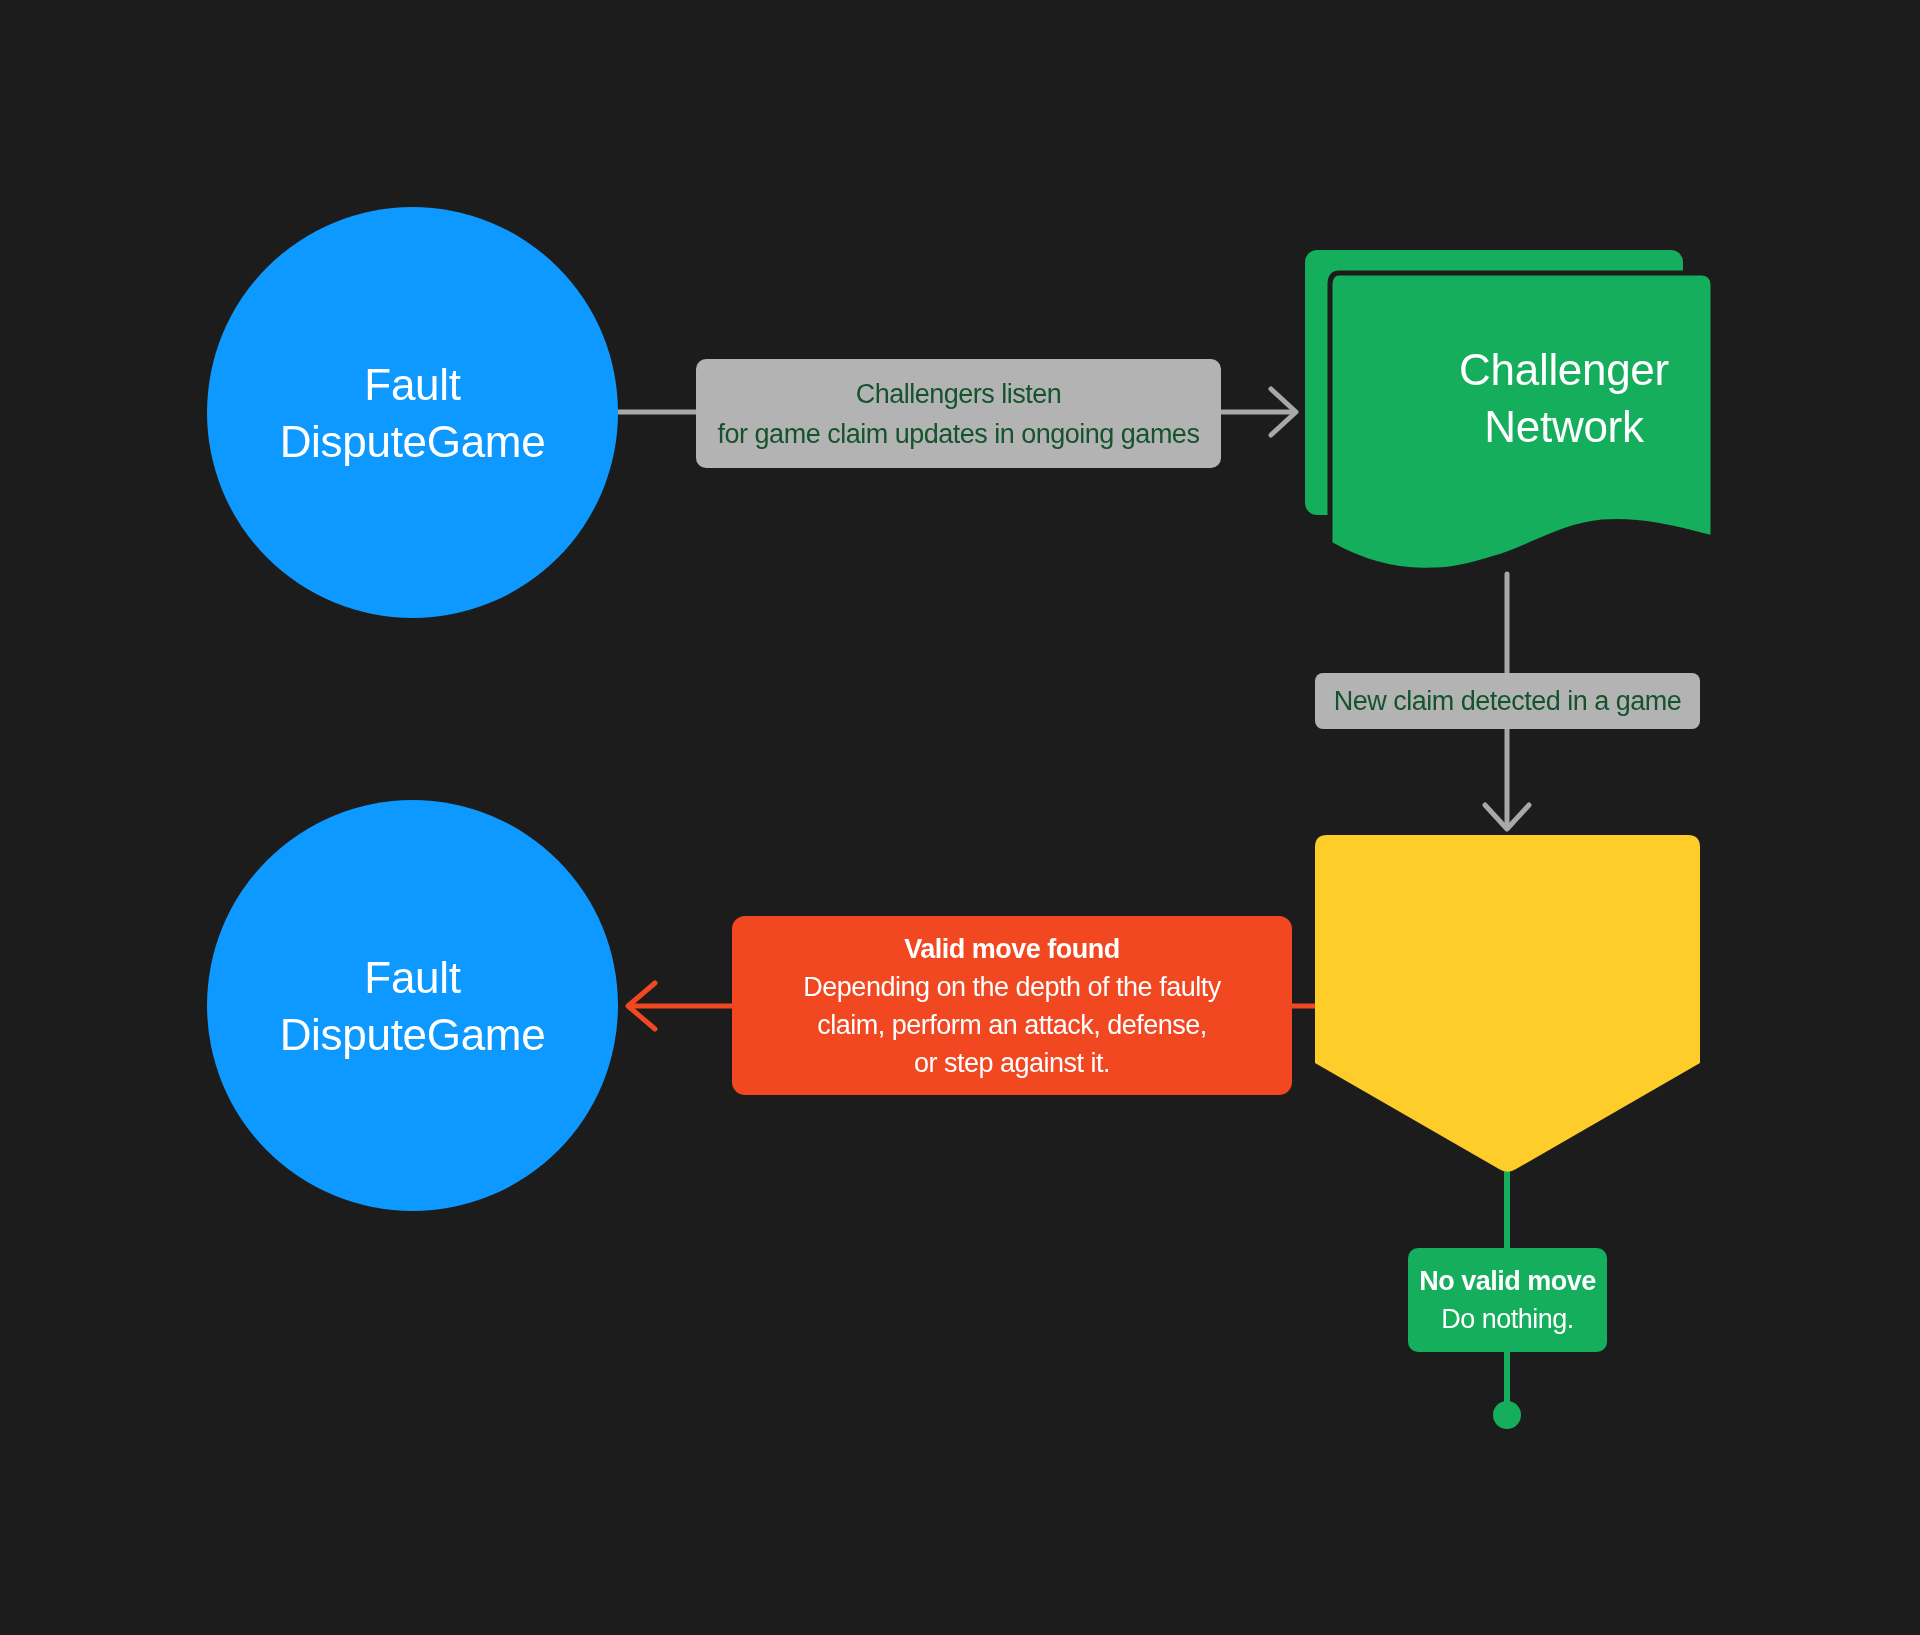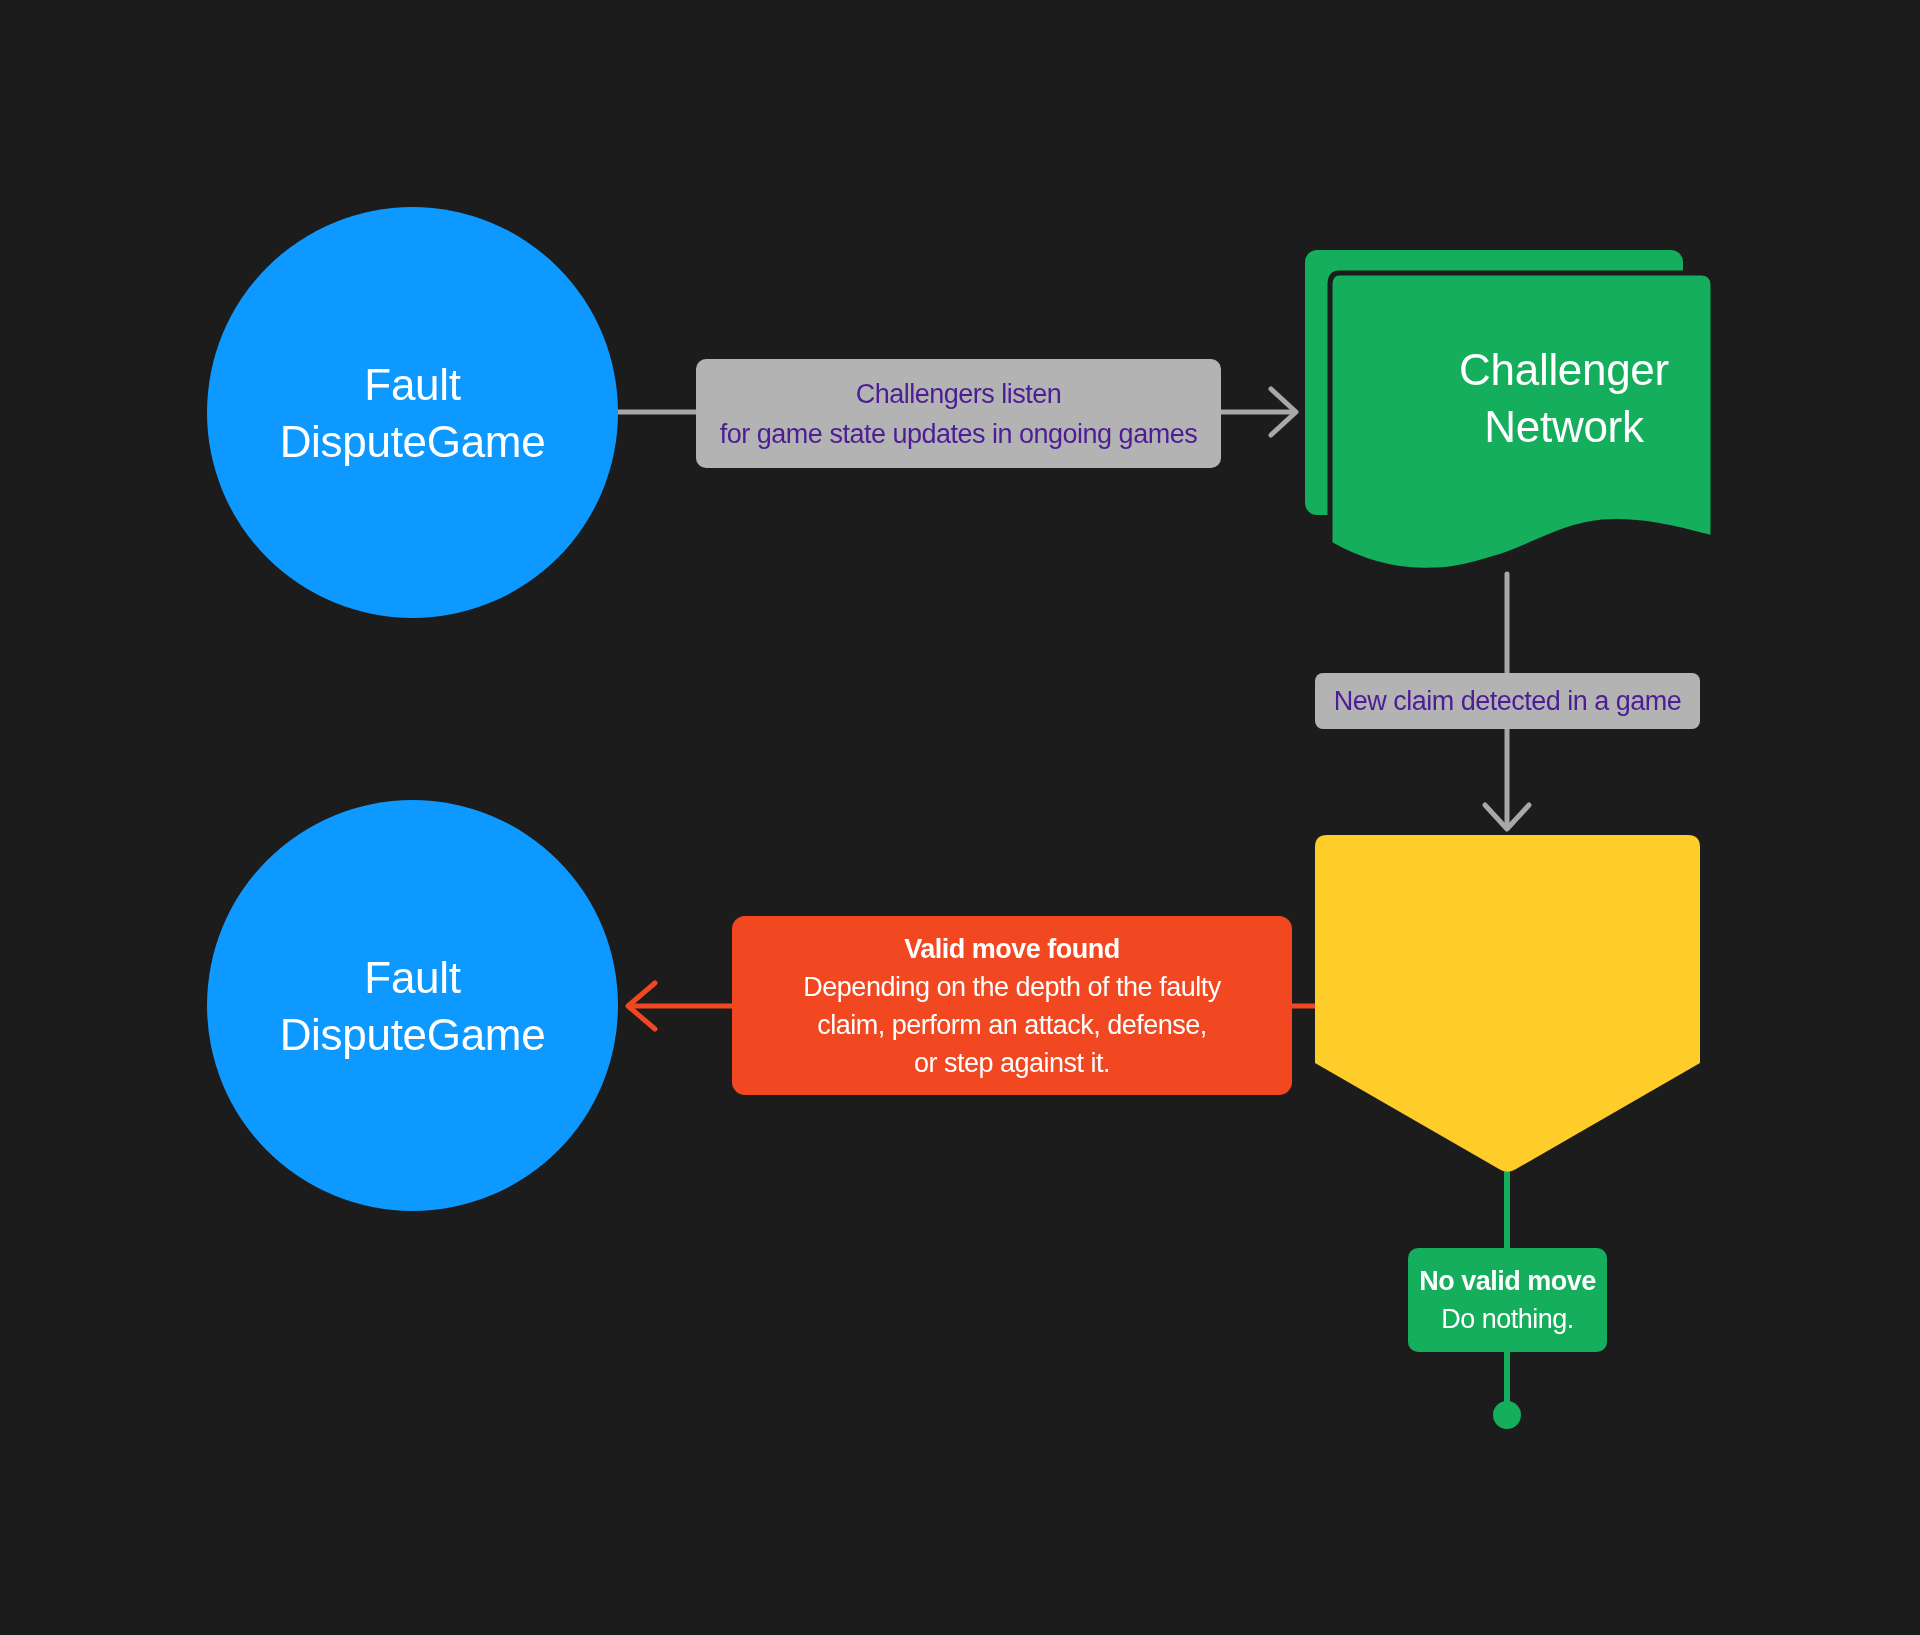--- a/index.html
+++ b/index.html
@@ -63,21 +63,21 @@
   .pentagon-text span { color: #33290E; }
 
   
   .edge-label {
     display: flex;
     flex-direction: column;
     align-items: center;
     justify-content: center;
     text-align: center;
     background: #B3B3B3;
-    color: #4c1d95;
+    color: #14532d;
     font-size: 27px;
     line-height: 40px;
     font-weight: 500;
     letter-spacing: -0.5px;
     border-radius: 10px;
   }
   .edge-label span { display: block; white-space: nowrap; }
   .label-listen {
     left: 696px; top: 359px;
     width: 525px; height: 109px;
@@ -164,21 +164,21 @@
     <span>DisputeGame</span>
   </div>
 
   <div class="abs flag-text node-text">
     <span>Challenger</span>
     <span>Network</span>
   </div>
 
   <div class="abs edge-label label-listen">
     <span>Challengers listen</span>
-    <span>for game state updates in ongoing games</span>
+    <span>for game claim updates in ongoing games</span>
   </div>
 
   <div class="abs edge-label label-new-claim">
     <span>New claim detected in a game</span>
   </div>
 
 
   <div class="abs note-box box-valid-move">
     <span class="note-title">Valid move found</span>
     <span>Depending on the depth of the faulty</span>

